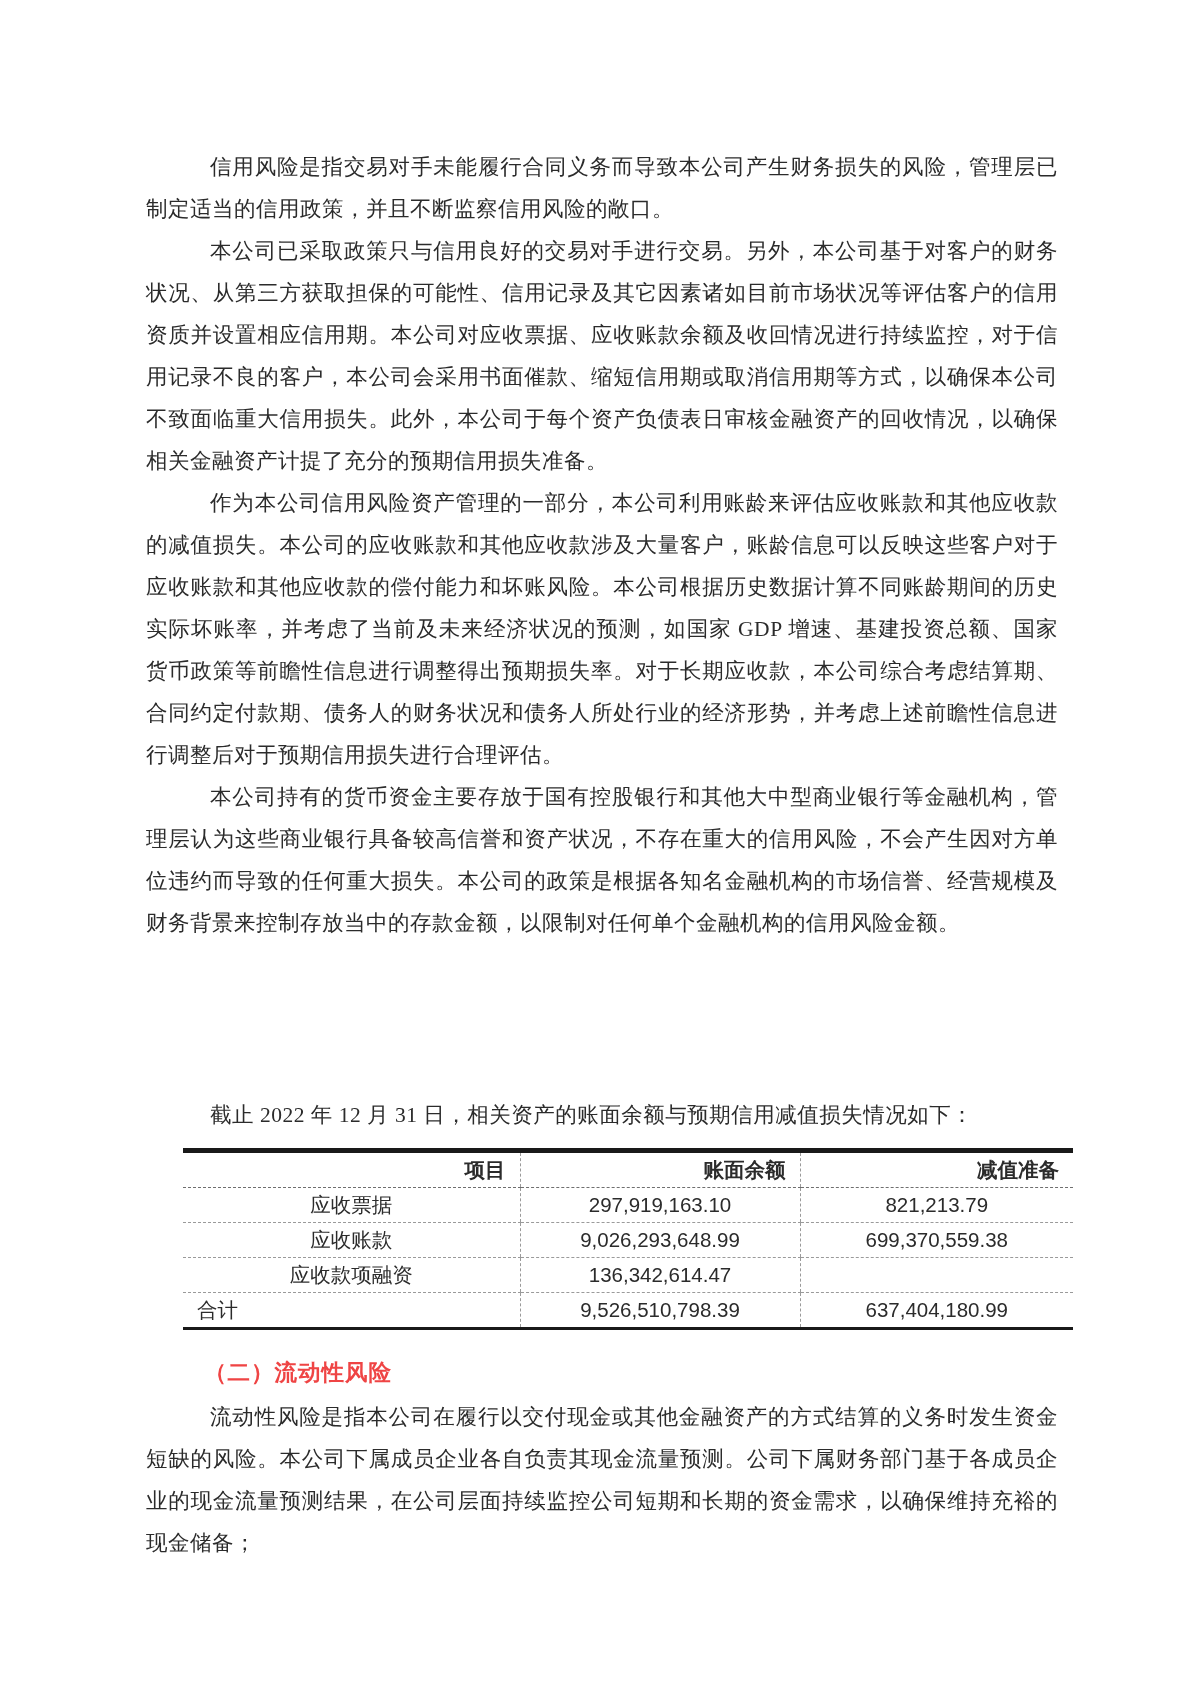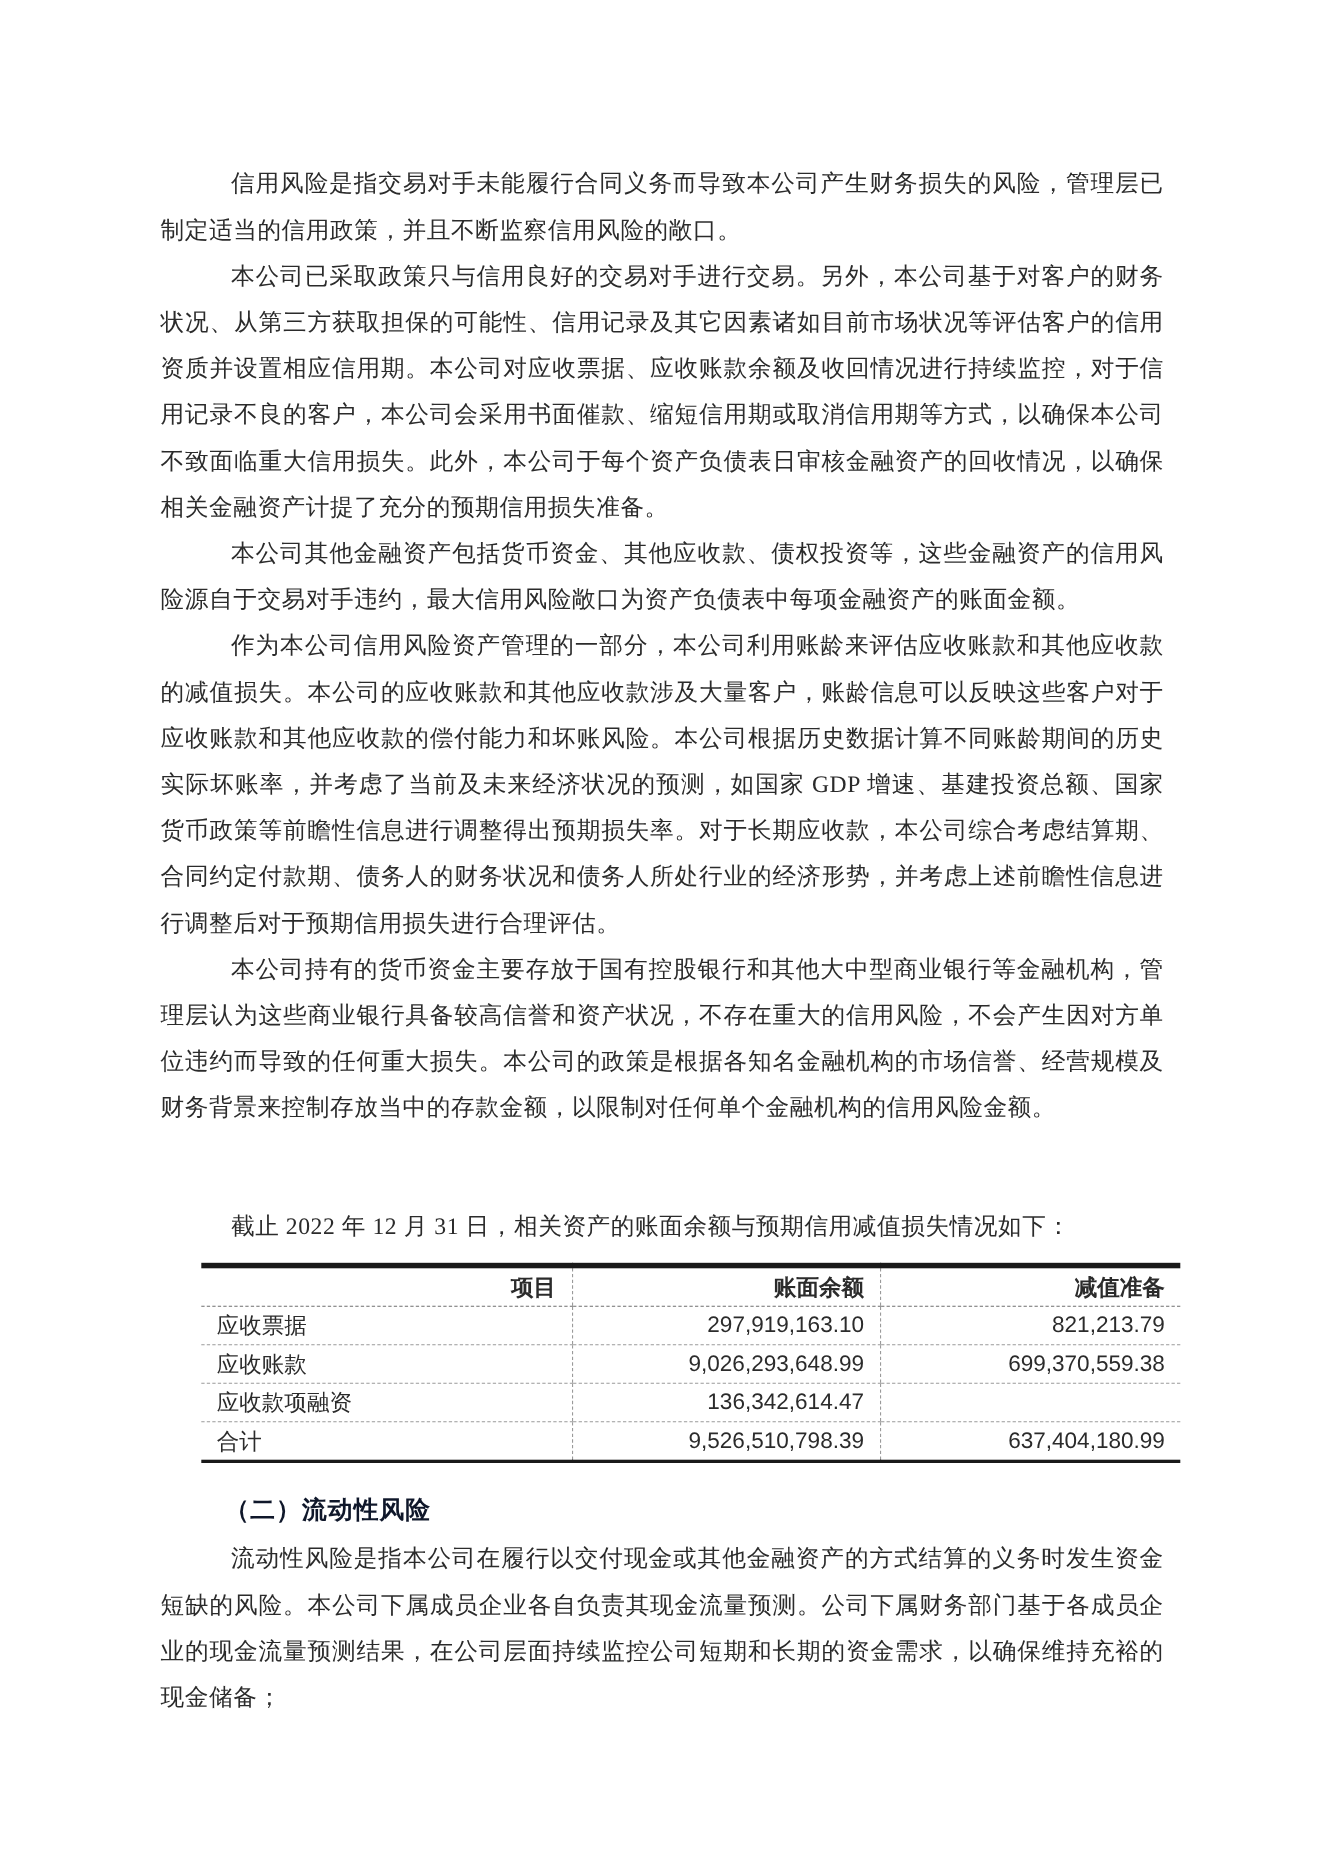--- a/index.html
+++ b/index.html
@@ -52,20 +52,21 @@
   }
   table.fin-table col.c1 { width: 337px; }
   table.fin-table col.c2 { width: 280px; }
   table.fin-table col.c3 { width: 273px; }
   table.fin-table th, table.fin-table td {
     height: 34px;
     padding: 0 14px;
     font-size: 20.5px;
     font-weight: normal;
     vertical-align: middle;
+    text-align: center;
   }
   table.fin-table th {
     text-align: right;
     border-bottom: 1px dashed #6f6f6f;
     font-weight: bold;
   }
   table.fin-table td { border-bottom: 1px dashed #9a9a9a; }
   table.fin-table tr:last-child td { border-bottom: none; }
   table.fin-table .v-sep { border-left: 1px dashed #9a9a9a; }
   td.item-cell { text-align: left; }
@@ -73,42 +74,41 @@
     text-align: right;
     font-family: "Liberation Sans", "DejaVu Sans", sans-serif;
     font-size: 19.5px;
   }
   tr.total-row td.item-cell { text-align: left; }
   .section-heading {
     margin: 26px 0 4px 0;
     padding-left: 58px;
     font-size: 22.5px;
     font-weight: bold;
-    color: #0f172a;
+    color: #ef4444;
     line-height: 34px;
     letter-spacing: 1px;
   }
   .section-para {
     margin: 6px 0 0 0;
     font-size: 21.5px;
     line-height: 42px;
     text-align: justify;
     text-indent: 64px;
     letter-spacing: 0.5px;
   }
 </style>
 </head>
 <body>
 
 <div class="page">
 
   <div class="block-top">
     <p class="para">信用风险是指交易对手未能履行合同义务而导致本公司产生财务损失的风险，管理层已制定适当的信用政策，并且不断监察信用风险的敞口。</p>
     <p class="para">本公司已采取政策只与信用良好的交易对手进行交易。另外，本公司基于对客户的财务状况、从第三方获取担保的可能性、信用记录及其它因素诸如目前市场状况等评估客户的信用资质并设置相应信用期。本公司对应收票据、应收账款余额及收回情况进行持续监控，对于信用记录不良的客户，本公司会采用书面催款、缩短信用期或取消信用期等方式，以确保本公司不致面临重大信用损失。此外，本公司于每个资产负债表日审核金融资产的回收情况，以确保相关金融资产计提了充分的预期信用损失准备。</p>
-    <p class="para">本公司其他金融资产包括货币资金、其他应收款、债权投资等，这些金融资产的信用风险源自于交易对手违约，最大信用风险敞口为资产负债表中每项金融资产的账面金额。</p>
     <p class="para">作为本公司信用风险资产管理的一部分，本公司利用账龄来评估应收账款和其他应收款的减值损失。本公司的应收账款和其他应收款涉及大量客户，账龄信息可以反映这些客户对于应收账款和其他应收款的偿付能力和坏账风险。本公司根据历史数据计算不同账龄期间的历史实际坏账率，并考虑了当前及未来经济状况的预测，如国家 GDP 增速、基建投资总额、国家货币政策等前瞻性信息进行调整得出预期损失率。对于长期应收款，本公司综合考虑结算期、合同约定付款期、债务人的财务状况和债务人所处行业的经济形势，并考虑上述前瞻性信息进行调整后对于预期信用损失进行合理评估。</p>
     <p class="para">本公司持有的货币资金主要存放于国有控股银行和其他大中型商业银行等金融机构，管理层认为这些商业银行具备较高信誉和资产状况，不存在重大的信用风险，不会产生因对方单位违约而导致的任何重大损失。本公司的政策是根据各知名金融机构的市场信誉、经营规模及财务背景来控制存放当中的存款金额，以限制对任何单个金融机构的信用风险金额。</p>
   </div>
 
   <div class="block-bottom">
 
     <p class="table-intro">截止 2022 年 12 月 31 日，相关资产的账面余额与预期信用减值损失情况如下：</p>
 
     <table class="fin-table">
       <colgroup>

